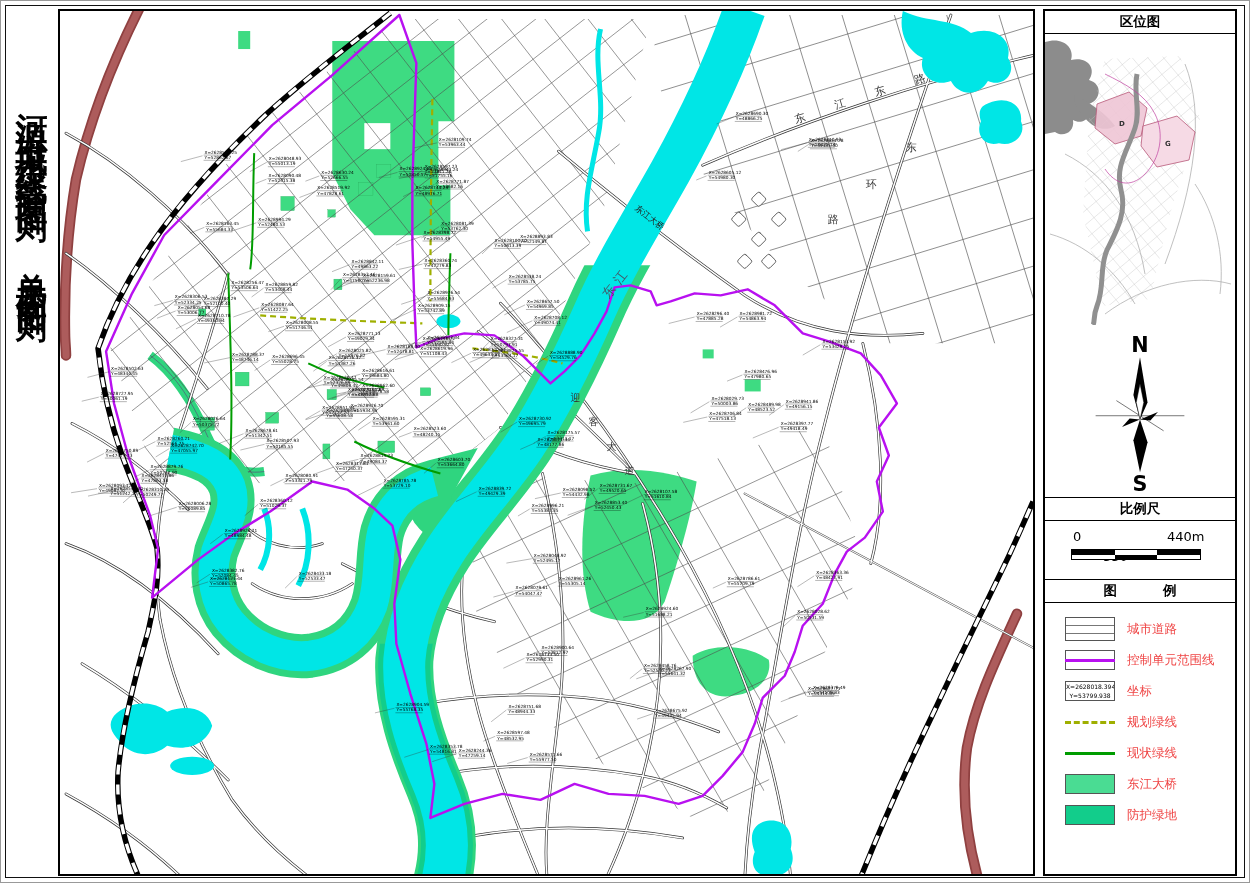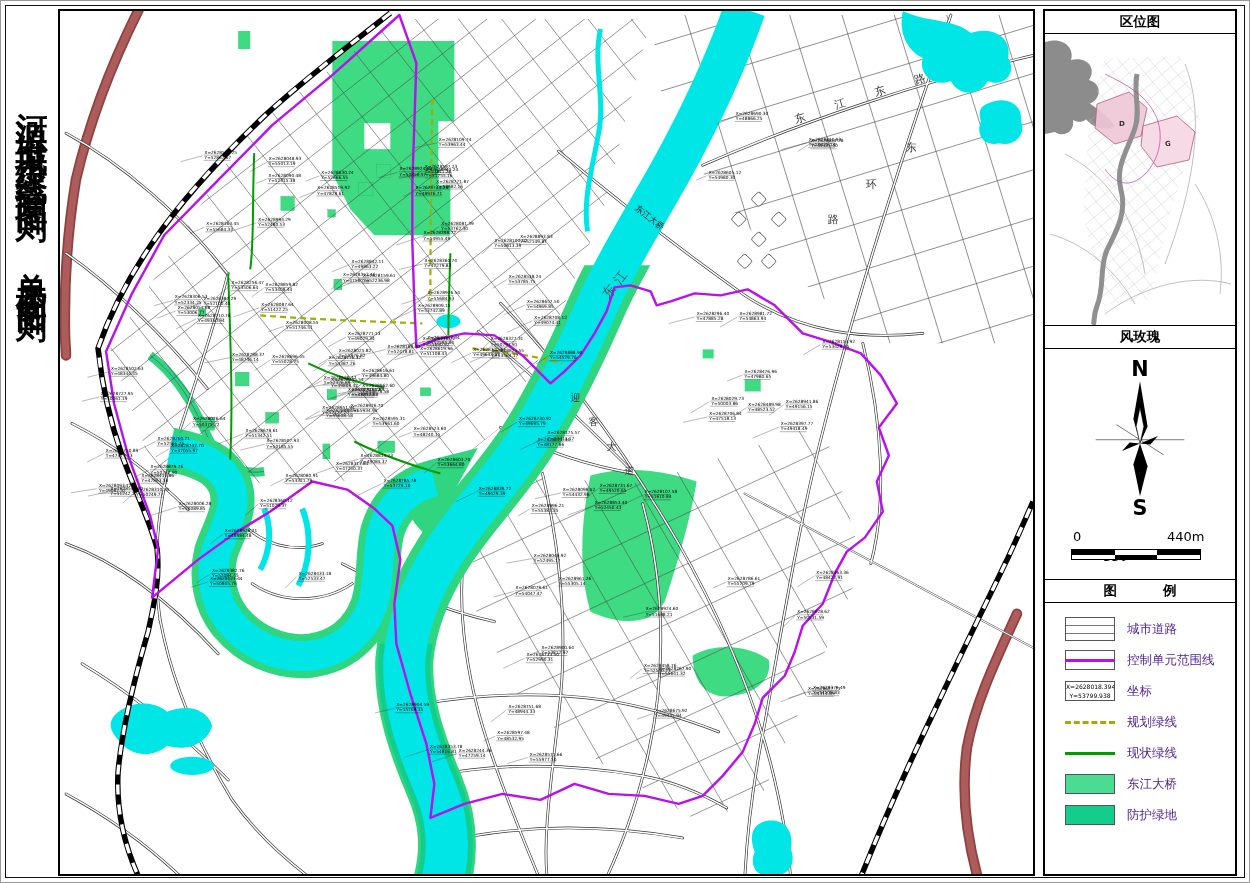--- a/index.html
+++ b/index.html
@@ -25,21 +25,21 @@
   .windrose-box{flex:0 0 172px;display:flex;align-items:center;justify-content:center;}
   .scale-box{flex:0 0 58px;position:relative;}
   .scale-labels span{position:absolute;top:8px;font-size:13px;color:#000;}
   .scale-t0{left:28px;} .scale-t1{left:58px;margin-top:20px;} .scale-t2{left:122px;}
   .scale-bar{position:absolute;left:26px;top:28px;width:128px;height:9px;border:1px solid #000;display:flex;flex-wrap:wrap;}
   .scale-bar i{display:block;width:33.33%;height:50%;}
   .sb-b{background:#000;} .sb-w{background:#fff;}
   .legend-box{flex:1 1 auto;padding:14px 0 0 20px;display:flex;flex-direction:column;gap:7px;}
   .lg-title{display:flex;justify-content:center;gap:46px;}
   .legend-row{display:flex;align-items:center;gap:12px;height:24px;}
-  .legend-row .lab{font-size:12.5px;color:#4c1d95;}
+  .legend-row .lab{font-size:12.5px;color:#ef4444;}
   .sym{width:50px;flex:0 0 50px;box-sizing:border-box;}
   .sym-road{height:24px;border:1px solid #555;background:#fff;position:relative;}
   .sym-road i{position:absolute;left:0;right:0;height:1px;background:#777;}
   .sym-road i.l1{top:7px;} .sym-road i.l2{top:15px;}
   .sym-bound{height:20px;border:1px solid #555;background:#fff;position:relative;}
   .sym-bound i{position:absolute;left:-1px;right:-1px;top:8px;height:2.5px;background:#B810F0;}
   .sym-coord{height:20px;border:1px solid #555;background:#fff;font-size:6px;line-height:9px;
              text-align:center;color:#000;white-space:nowrap;overflow:hidden;}
   .sym-line{height:0;border:none;}
   .sym-planned{border-top:3px dashed #9FAF00;}
@@ -1441,35 +1441,35 @@
           <path d="M5,200 C40,210 70,235 90,270" fill="none" stroke="#b0b0b0" stroke-width="0.8"></path>
           <polygon points="52,70 84,58 102,74 96,102 70,110 50,94" fill="#EEC5D5" fill-opacity="0.9" stroke="#B85878" stroke-width="0.8"></polygon>
           <polygon points="98,92 132,82 150,98 144,126 112,133 96,112" fill="#F6DAE5" stroke="#B85878" stroke-width="0.8"></polygon>
           <path d="M92,40 C88,60 96,76 90,94 C82,118 70,132 76,156 C82,178 72,196 62,216 C54,234 60,252 52,272 C48,282 50,288 48,291" fill="none" stroke="#909090" stroke-width="5"></path>
           <path d="M60,40 C80,50 100,60 110,80 C120,100 115,125 100,140 C85,155 70,150 60,135" fill="none" stroke="#C040A0" stroke-width="0.7"></path>
           <text x="74" y="92" font-size="7" font-weight="bold" fill="#333">D</text>
           <text x="120" y="112" font-size="7" font-weight="bold" fill="#333">G</text>
         </svg>
     </div>
 
-    <div class="sec-header">风玫瑰</div>
     <div class="windrose-box">
       <svg viewBox="0 0 170 178" width="170" height="168">
         <text x="85" y="26" font-size="22" font-weight="bold" text-anchor="middle" fill="#000">N</text>
         <line x1="38" y1="94" x2="132" y2="94" stroke="#333" stroke-width="0.7"></line>
         <line x1="60" y1="78" x2="110" y2="110" stroke="#333" stroke-width="0.7"></line>
         <polygon points="85,32 93,80 85,98 78,72" fill="#000"></polygon>
         <polygon points="85,60 89,80 85,98 81,80" fill="#fff" stroke="#000" stroke-width="0.5"></polygon>
         <polygon points="85,98 93,122 85,154 78,120" fill="#000"></polygon>
         <polygon points="85,98 66,106 74,97" fill="#000"></polygon>
         <polygon points="85,98 104,90 96,99" fill="#000"></polygon>
         <text x="85" y="174" font-size="22" font-weight="bold" text-anchor="middle" fill="#000">S</text>
       </svg>
     </div>
 
+    <div class="sec-header">比例尺</div>
     <div class="scale-box">
       <div class="scale-labels">
         <span class="scale-t0">0</span>
         <span class="scale-t1">330</span>
         <span class="scale-t2">440m</span>
       </div>
       <div class="scale-bar">
         <i class="sb-b"></i>
           <i class="sb-w"></i>
           <i class="sb-b"></i>

